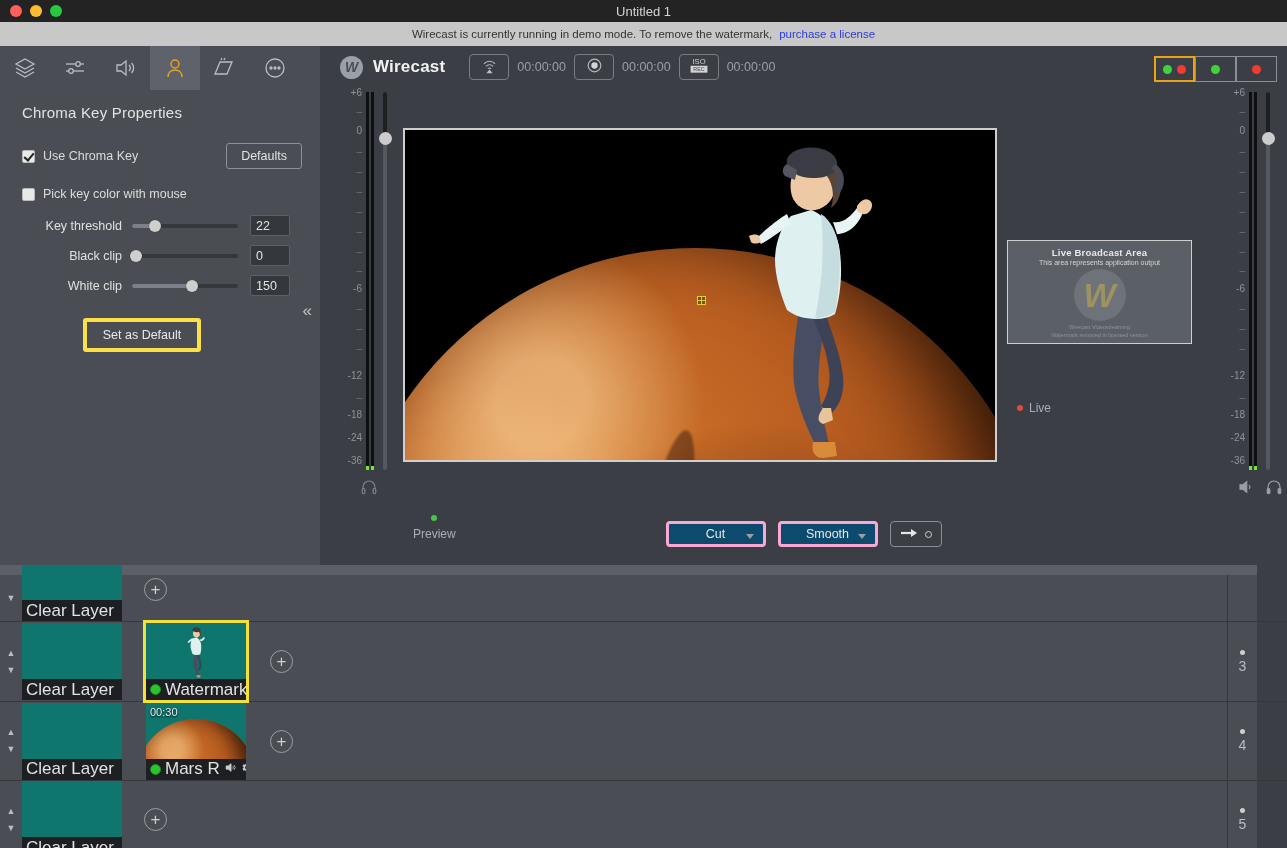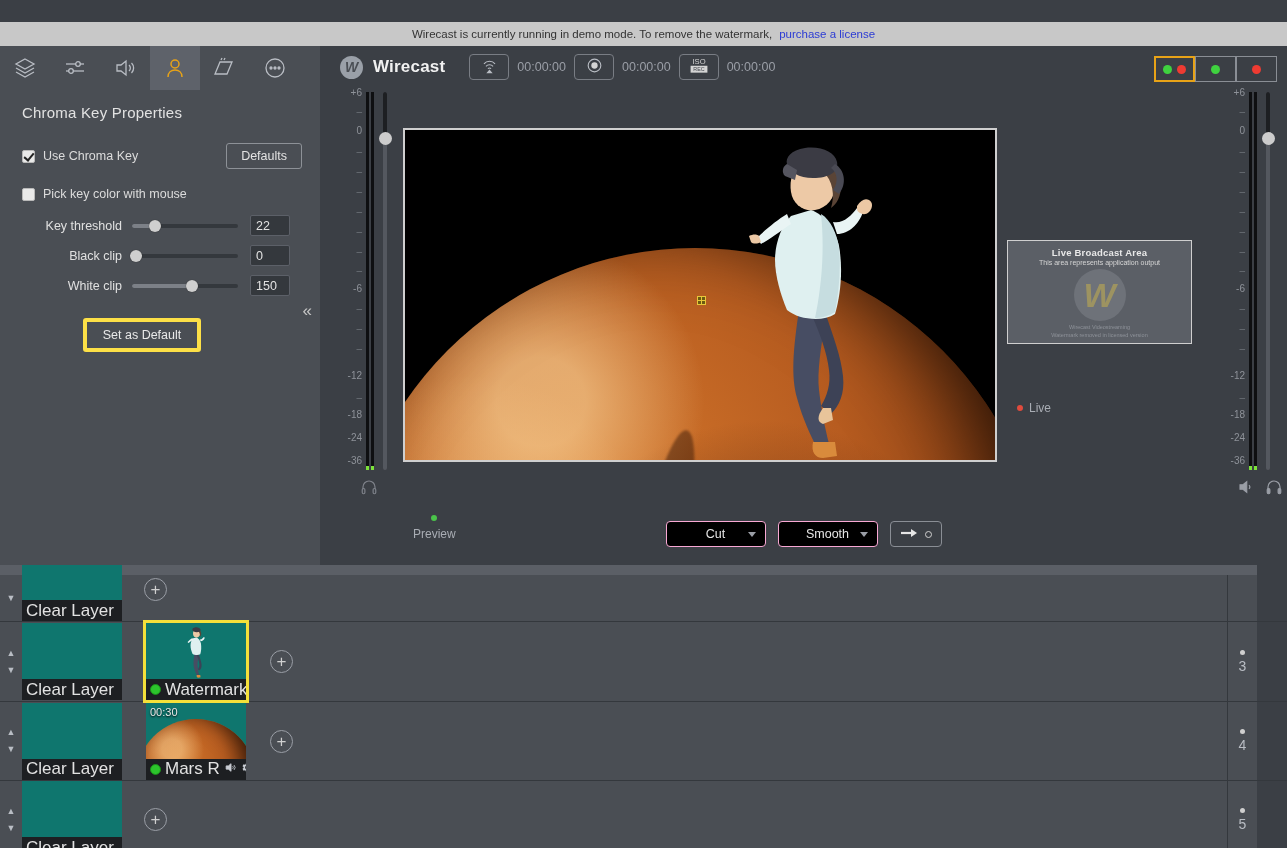--- a/index.html
+++ b/index.html
@@ -215,23 +215,23 @@
     color:#a9adb4; font-size:12px;
   }
   .livelabel .ldot{ width:6px; height:6px; border-radius:50%; background:#e04b3d; }
 
   
   .transbar{
     position:absolute; left:0; bottom:18px; width:967px;
     display:flex; justify-content:center; gap:12px;
   }
   .dropdown{
-    width:100px; height:26px; border:1px solid #f9a8d4; border-radius:4px;
+    width:100px; height:26px; border:3px solid #f9a8d4; border-radius:4px;
     display:flex; align-items:center; justify-content:center; position:relative;
-    color:#e6e6e6; font-size:12.5px; cursor:pointer; background:#000000;
+    color:#e6e6e6; font-size:12.5px; cursor:pointer; background:#0c4a6e;
   }
   .dropdown .arrow{
     position:absolute; right:9px; top:10px;
     border-left:4px solid transparent; border-right:4px solid transparent;
     border-top:5px solid #9a9ea6;
   }
   .gobtn{
     width:52px; height:26px; border:1px solid #8a8e95; border-radius:4px;
     display:flex; align-items:center; justify-content:center; gap:5px;
     cursor:pointer; background:#3b3f45;
@@ -298,20 +298,28 @@
       radial-gradient(circle at 35% 35%, #d4772b 0%, #b75c20 42%, #8a3f13 70%, #4b1f07 90%, #2a0f03 100%);
     box-shadow: inset -10px -8px 22px rgba(0,0,0,.7);
   }
   .mini-man{ position:absolute; left:34px; top:3px; width:34px; height:52px;}
 </style>
 </head>
 <body>
 
 <div class="app">
 
+  <div class="titlebar">
+    <div class="traffic">
+      <div class="dot r"></div>
+      <div class="dot y"></div>
+      <div class="dot g"></div>
+    </div>
+    <div class="title-text">Untitled 1</div>
+  </div>
 
   <div class="demobar">
     <span>Wirecast is currently running in demo mode. To remove the watermark,</span>
     <a href="#">purchase a license</a>
   </div>
 
   <div class="leftpanel">
     <div class="icontabs">
       <div class="icontab">
         <span>

